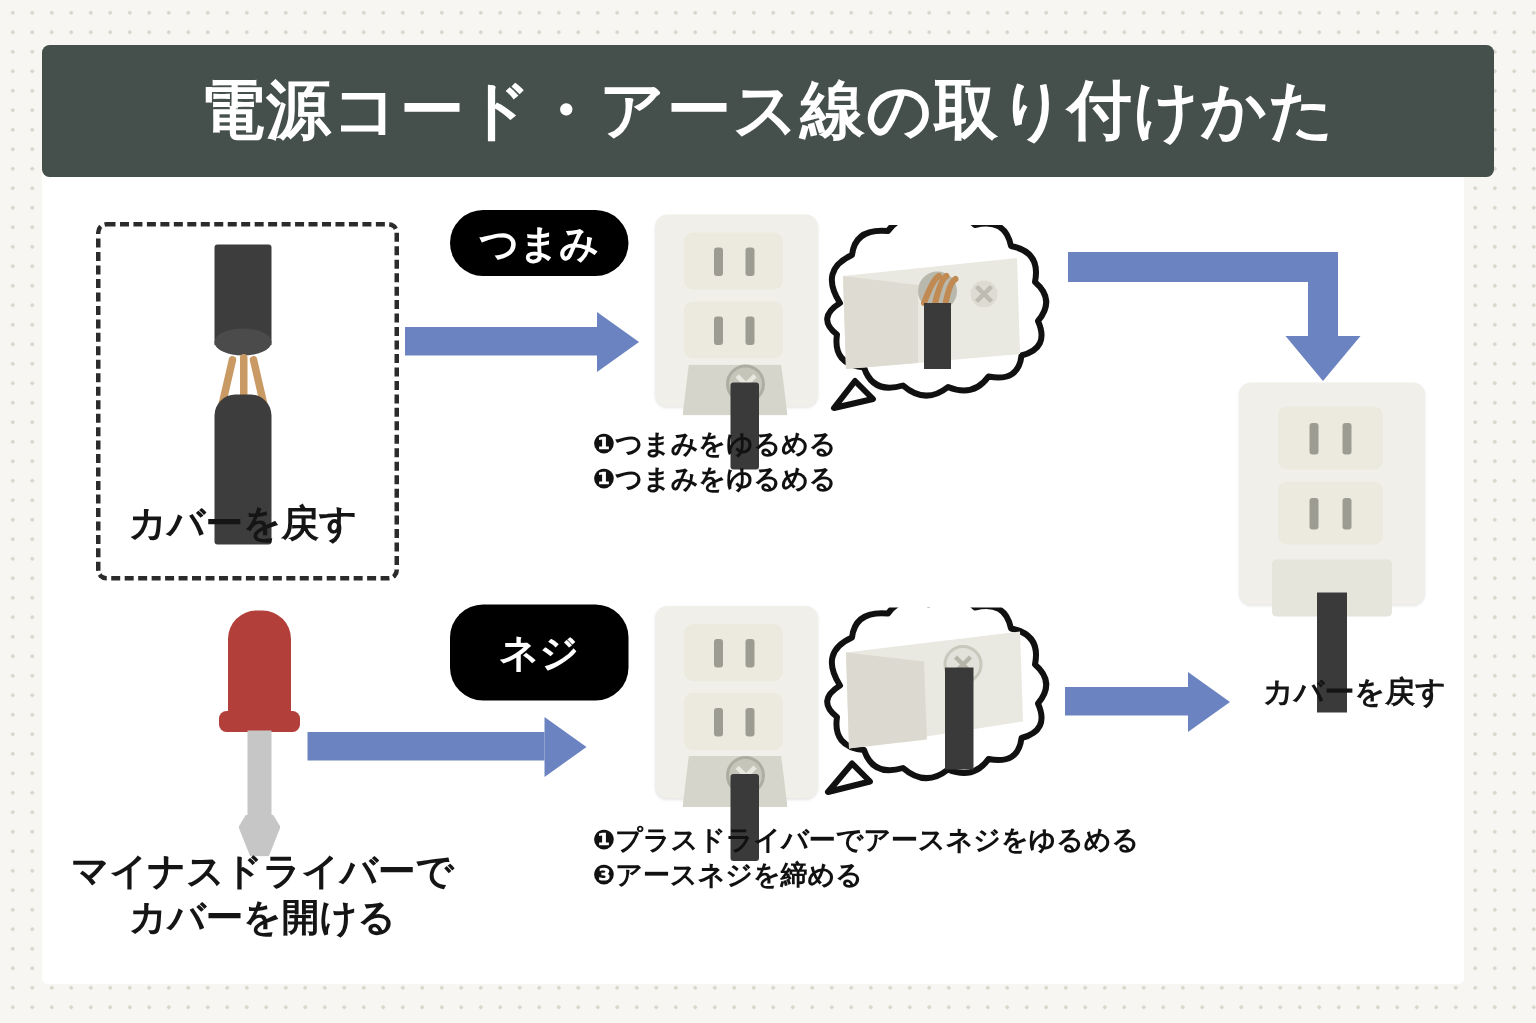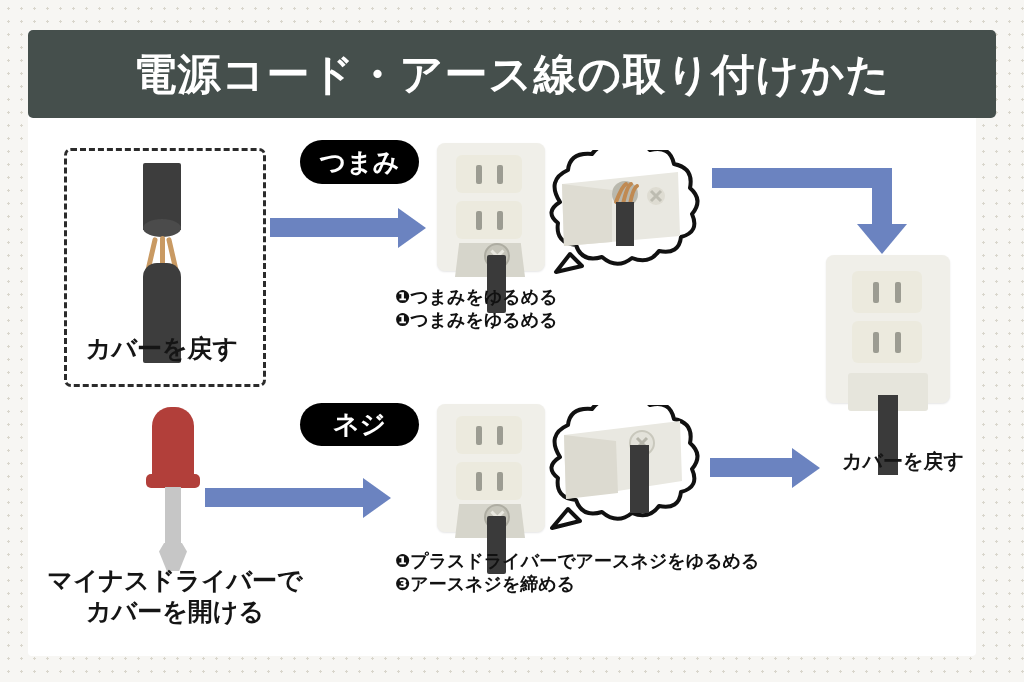--- a/index.html
+++ b/index.html
@@ -79,21 +79,21 @@
     position:absolute;left:40px;top:565px;width:270px;text-align:center;
     font-size:25px;font-weight:bold;color:#151515;line-height:1.25;
   }
   
   .pill{
     position:absolute;background:#000;border-radius:22px;
     display:flex;align-items:center;justify-content:center;
     color:#fff;font-size:26px;font-weight:bold;
   }
   #pill1{left:300px;top:140px;width:119px;height:44px;}
-  #pill2{left:300px;top:403px;width:119px;height:43px;}
+  #pill2{left:300px;top:403px;width:119px;height:64px;}
   
   .arrow-r{position:absolute;}
   .arrow-r .bar{position:absolute;left:0;top:10px;height:19px;background:#6b83c0;}
   .arrow-r .head{
     position:absolute;top:0;width:0;height:0;
     border-top:20px solid transparent;border-bottom:20px solid transparent;
     border-left:28px solid #6b83c0;
   }
   #arrowA{left:270px;top:208px;width:156px;height:40px;}
   #arrowA .bar{width:128px;}

